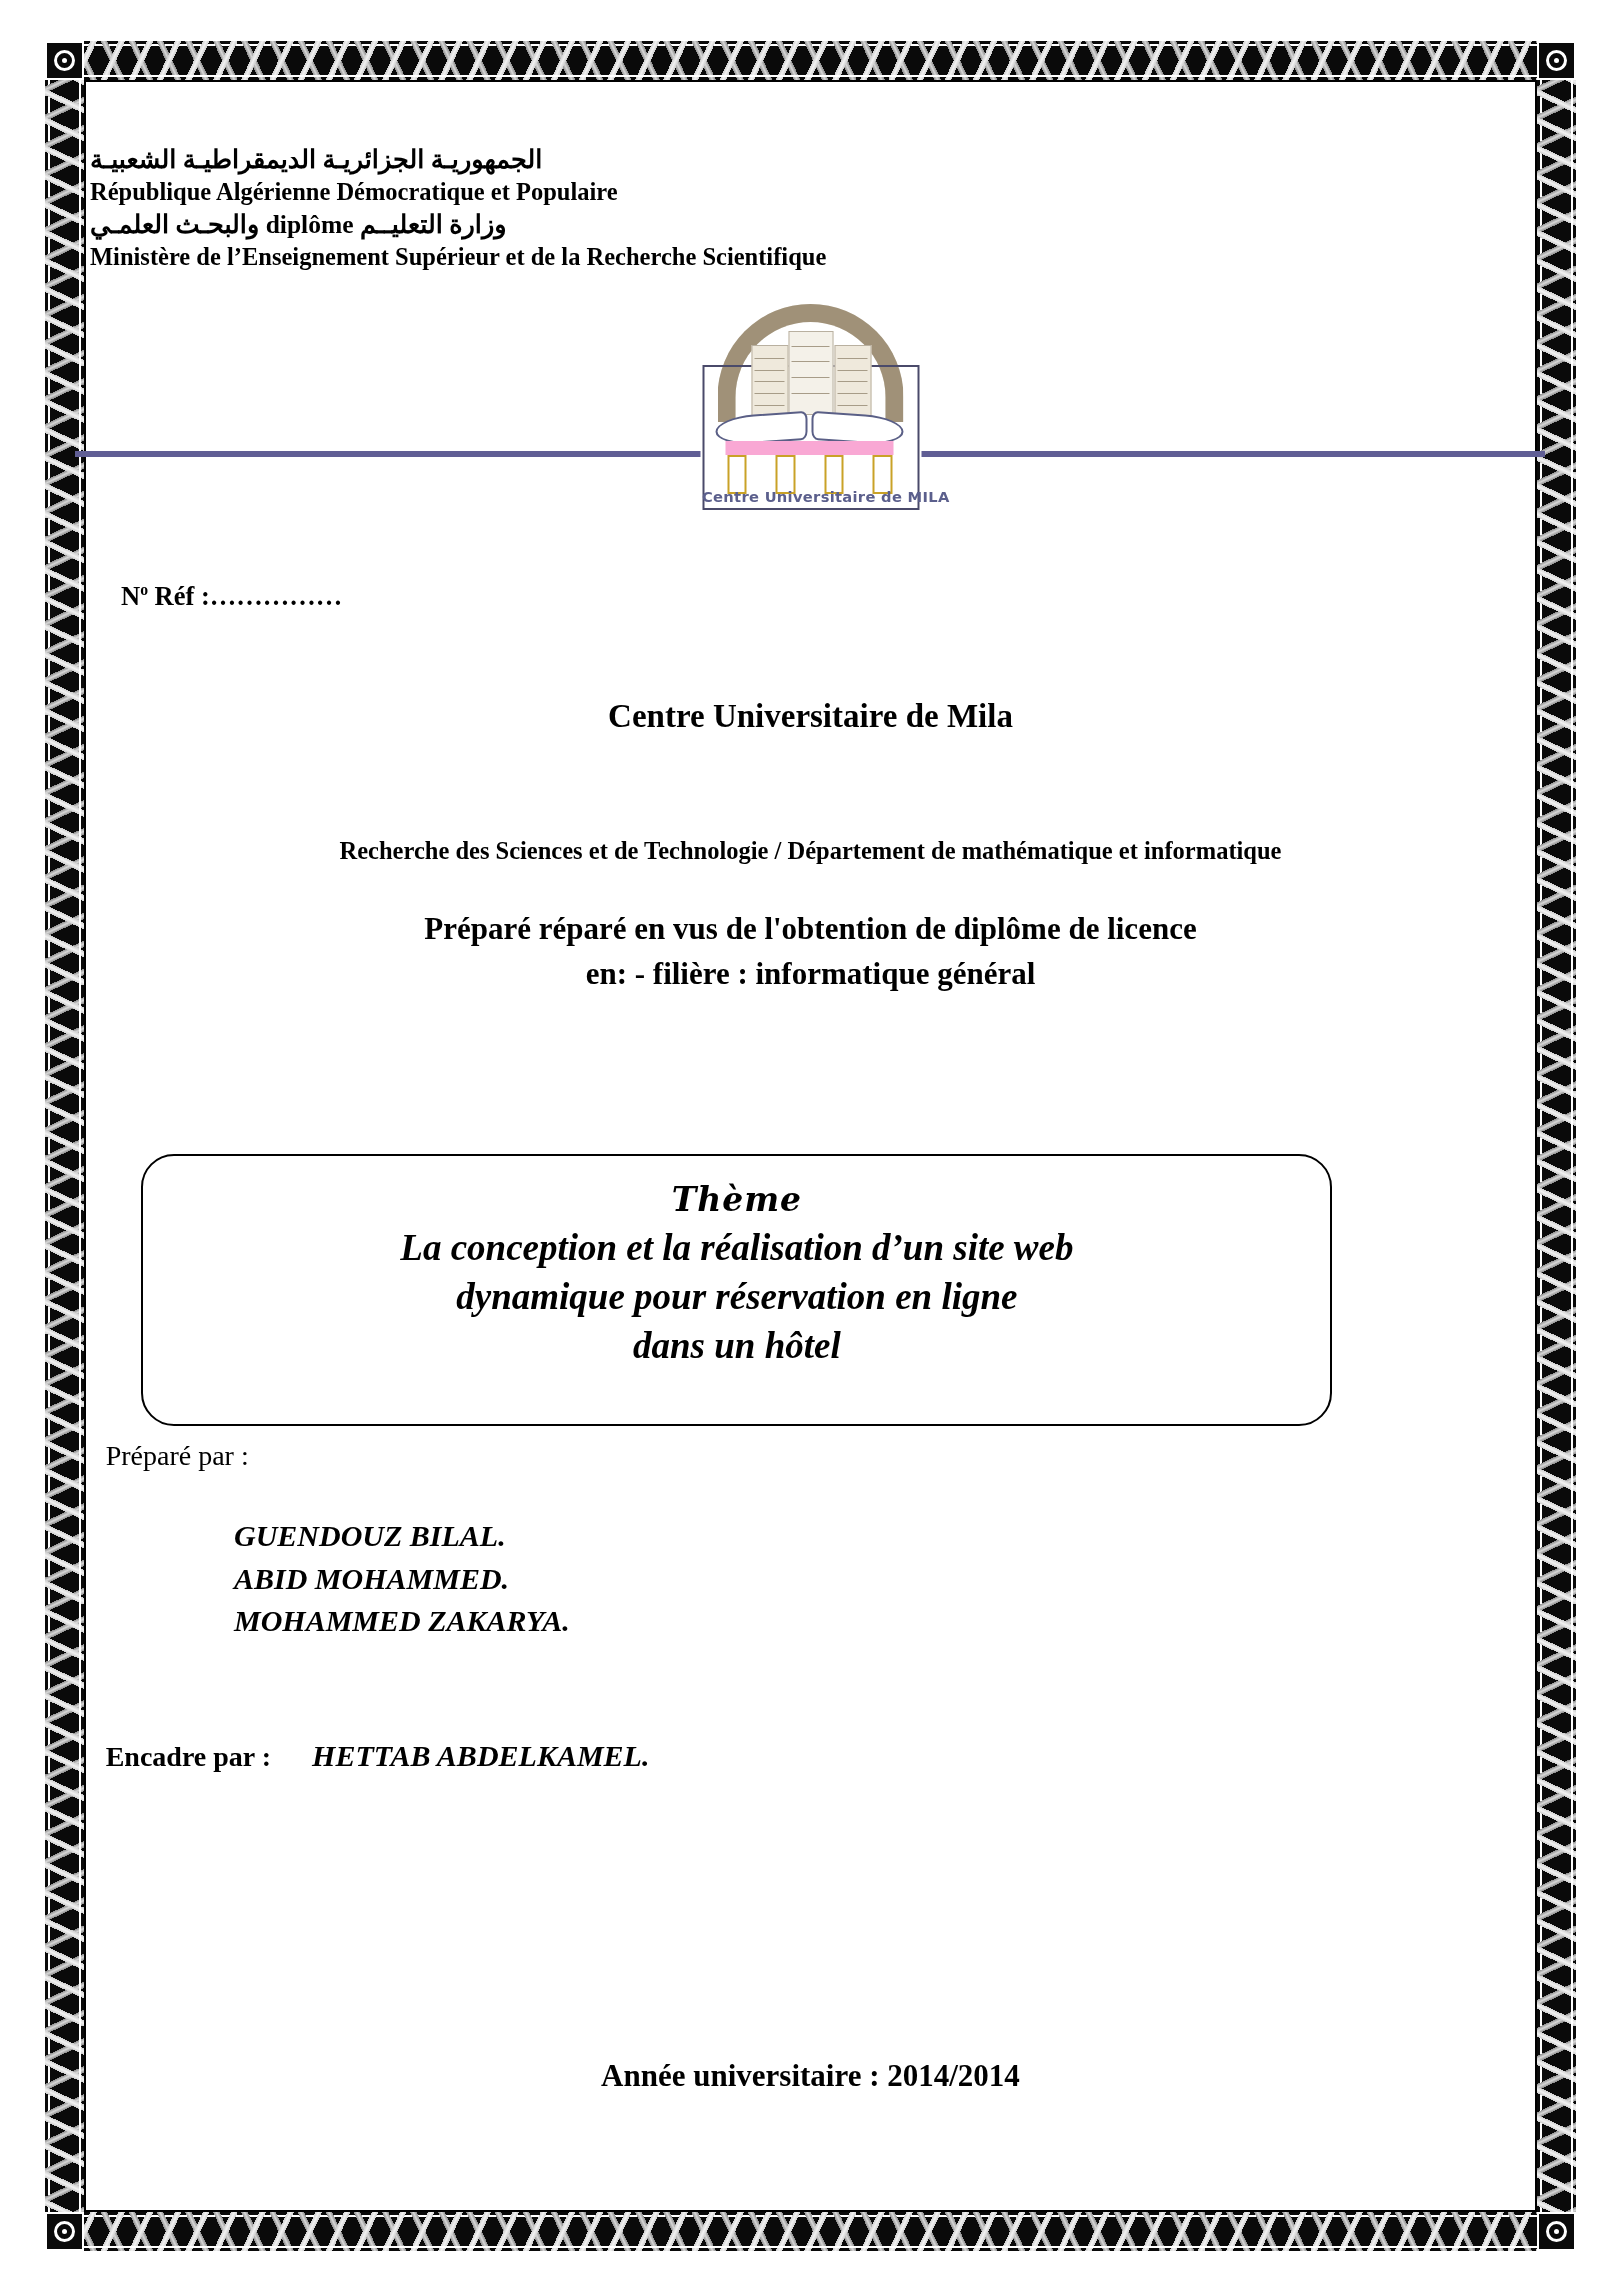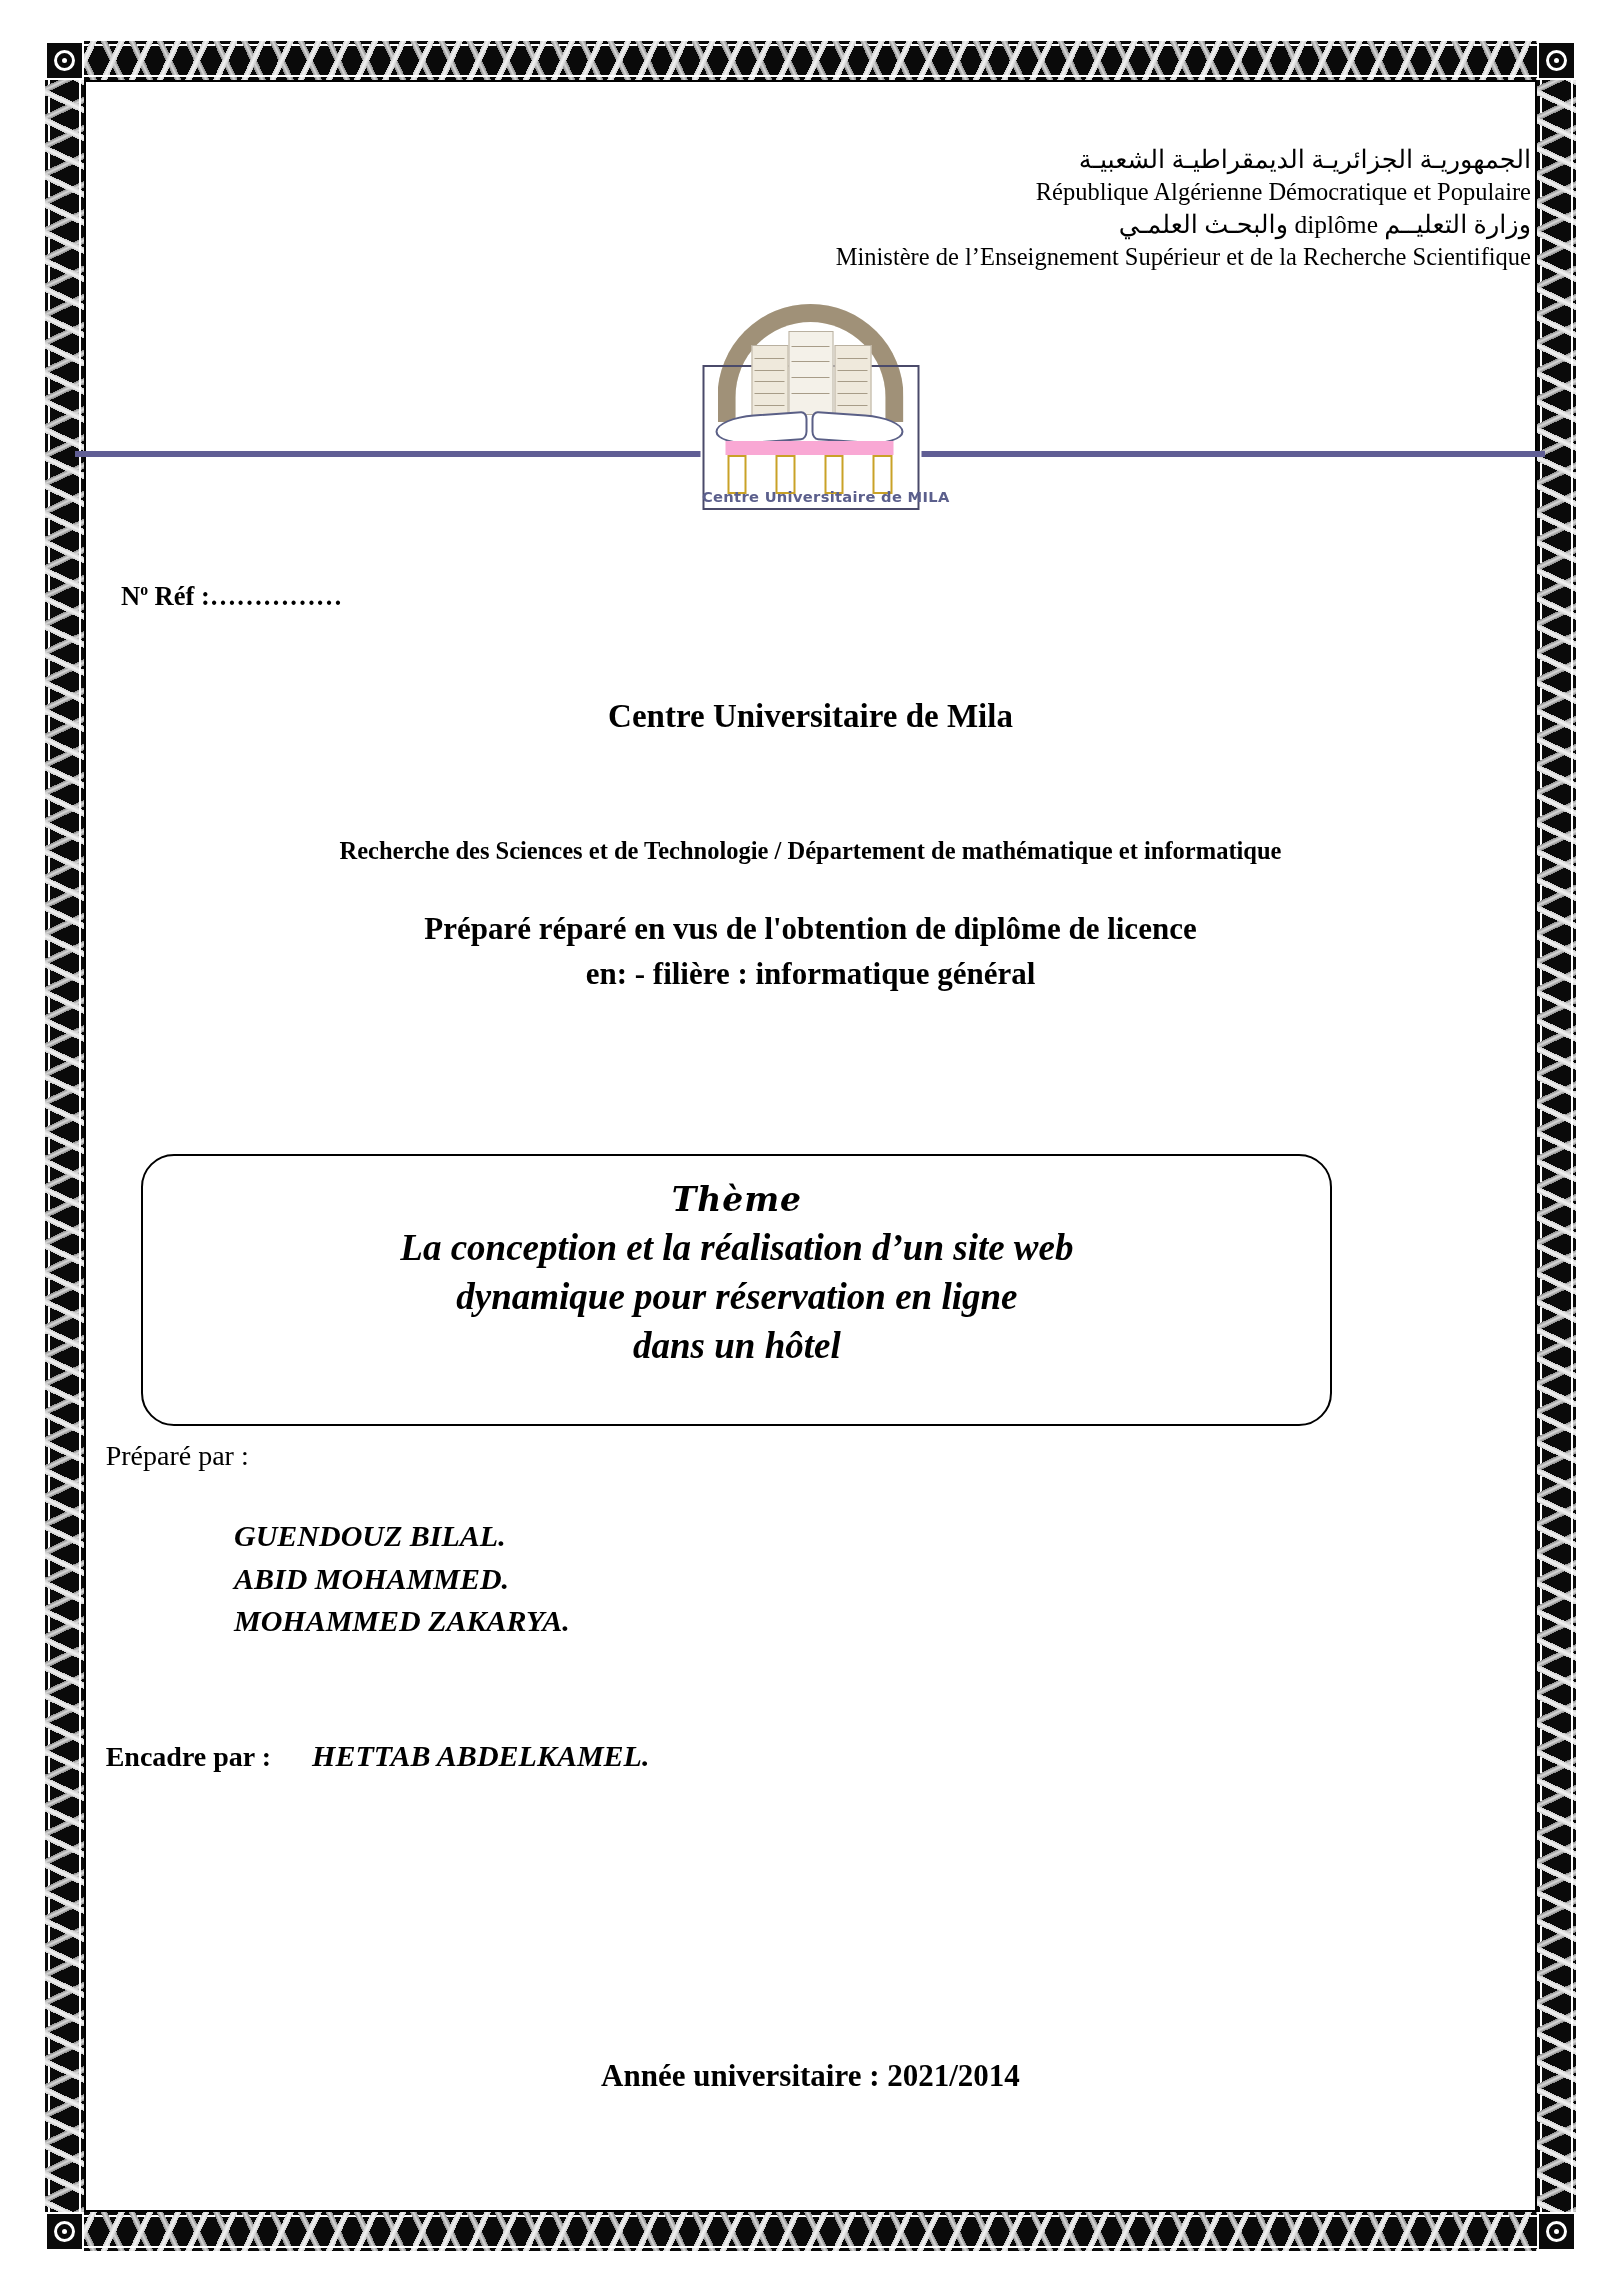--- a/index.html
+++ b/index.html
@@ -123,22 +123,22 @@
   .corner-br { left: 1537px; top: 2212px; }
 
   
   .content {
     position: absolute;
     left: 90px; top: 86px;
     width: 1441px; height: 2120px;
   }
 
   .hdr {
-    text-align: right;
-    font-weight: normal;
+    text-align: left;
+    font-weight: bold;
     line-height: 1.30;
   }
   .hdr .ar {
     font-size: 25.5px;
     direction: rtl;
     letter-spacing: 0px;
   }
   .hdr .fr {
     font-size: 24.5px;
   }
@@ -511,17 +511,17 @@
     <div class="authors">
       <div>GUENDOUZ BILAL.</div>
       <div>ABID MOHAMMED.</div>
       <div>MOHAMMED ZAKARYA.</div>
     </div>
 
     <div class="enc-row">
       <span>Encadre par :</span><span class="sup-name">HETTAB ABDELKAMEL.</span>
     </div>
 
-    <div class="year">Année universitaire : 2021/2014</div>
+    <div class="year">Année universitaire : 2014/2014</div>
 
   </div>
 </div>
 
 
 </body></html>

